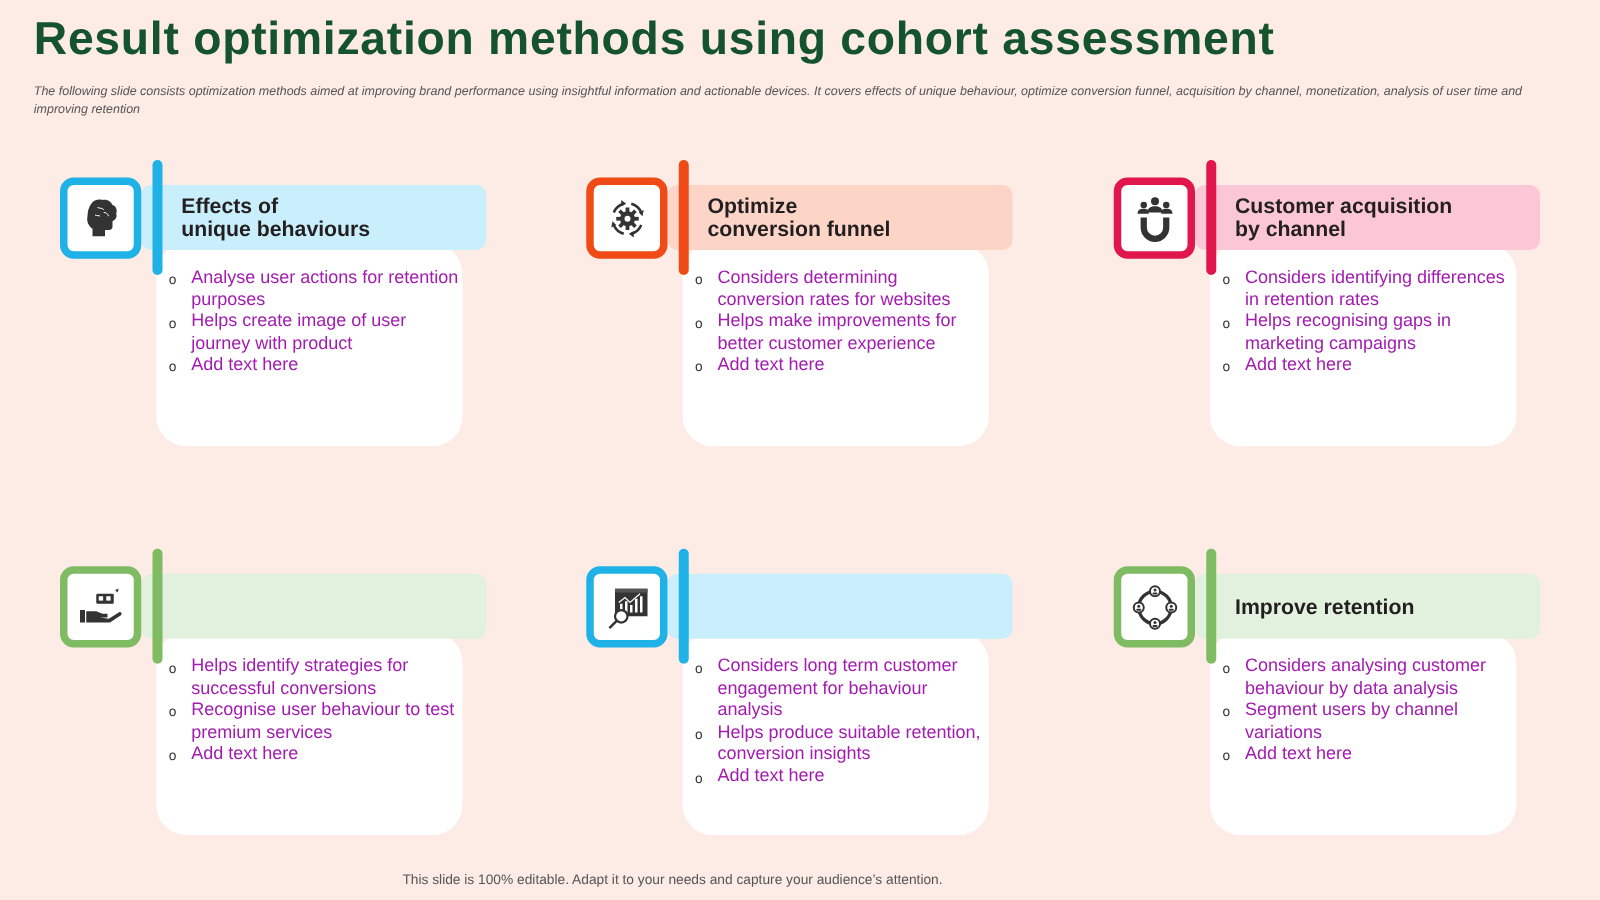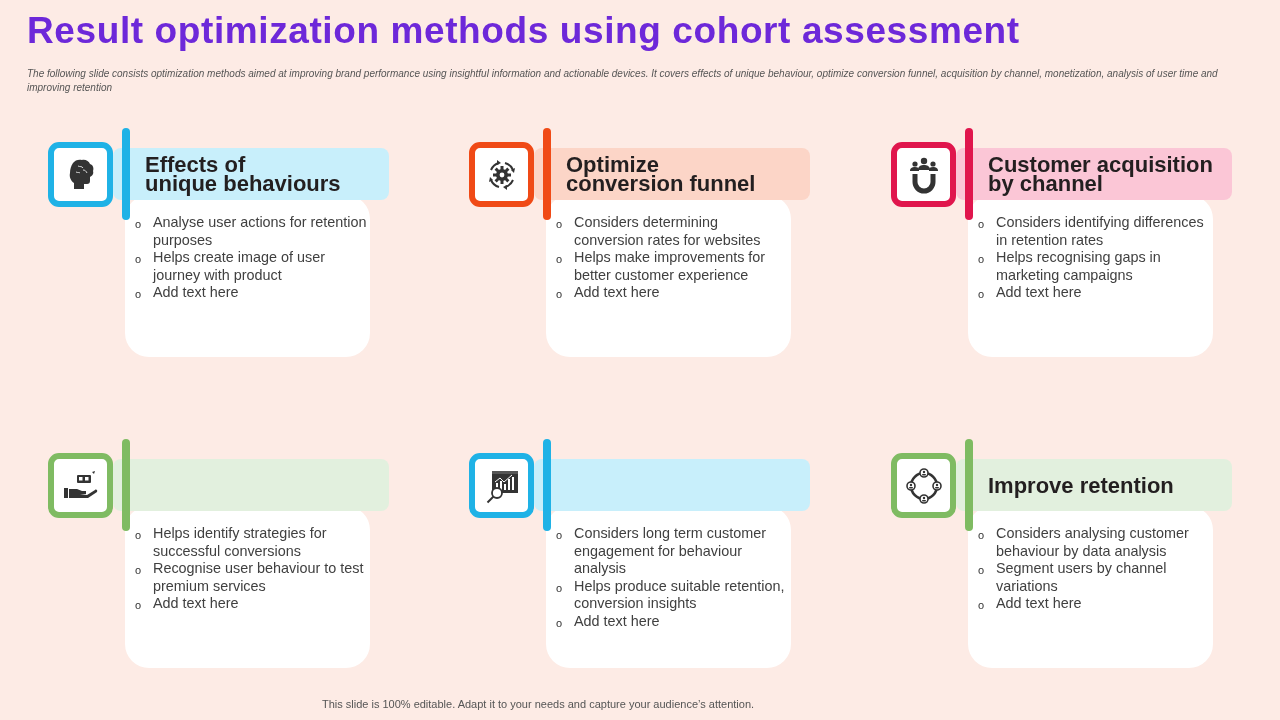--- a/index.html
+++ b/index.html
@@ -5,21 +5,21 @@
   * { box-sizing: border-box; margin: 0; padding: 0; }
   html, body { width: 1280px; height: 720px; overflow: hidden; }
   body {
     background: #fdebe5;
     font-family: "Liberation Sans", sans-serif;
     position: relative;
     color: #222;
   }
   .title {
     position: absolute; left: 27px; top: 10px;
-    font-size: 37px; font-weight: bold; color: #6d28d9;
+    font-size: 37px; font-weight: bold; color: #14532d;
     letter-spacing: 0.6px; white-space: nowrap;
   }
   .subtitle {
     position: absolute; left: 27px; top: 67px; width: 1230px;
     font-size: 10px; line-height: 14px; color: #555; font-style: italic;
   }
   .footer {
     position: absolute; left: 0; top: 698px; width: 1076px;
     text-align: center; font-size: 11px; color: #555;
   }
@@ -28,41 +28,41 @@
     position: absolute; left: 77px; top: 53px; width: 245px; height: 162px;
     background: #ffffff; border-radius: 24px;
   }
   .header-band {
     position: absolute; left: 65px; top: 6px; width: 276px; height: 52px;
     border-radius: 8px;
   }
   .header-title {
     position: absolute; left: 97px; top: 6px; height: 52px; width: 240px;
     display: flex; align-items: center;
-    font-size: 22px; font-weight: bold; color: #231f20; line-height: 19px;
+    font-size: 17px; font-weight: bold; color: #231f20; line-height: 19px;
     white-space: pre-line;
   }
   .vbar {
     position: absolute; left: 74px; top: -14px; width: 8px; height: 92px;
     border-radius: 4px;
   }
   .icon-box {
     position: absolute; left: 0; top: 0; width: 65px; height: 65px;
     border-radius: 11px; border-width: 6px; border-style: solid;
     background: #fff;
     display: flex; align-items: center; justify-content: center;
   }
   .icon-box svg { width: 40px; height: 40px; }
   .bullets {
     position: absolute; left: 87px; top: 72px; width: 235px;
     list-style: none;
   }
   .bullets li {
     position: relative; padding-left: 18px;
-    font-size: 14.4px; line-height: 17.6px; color: #404040;
+    font-size: 14.4px; line-height: 17.6px; color: #a21caf;
   }
   .bullets li::before {
     content: "o"; position: absolute; left: 0; top: 0;
     font-size: 11px; color: #333; line-height: 20px;
   }
 </style>
 </head>
 <body>
 
 <div class="title">Result optimization methods using cohort assessment</div>

